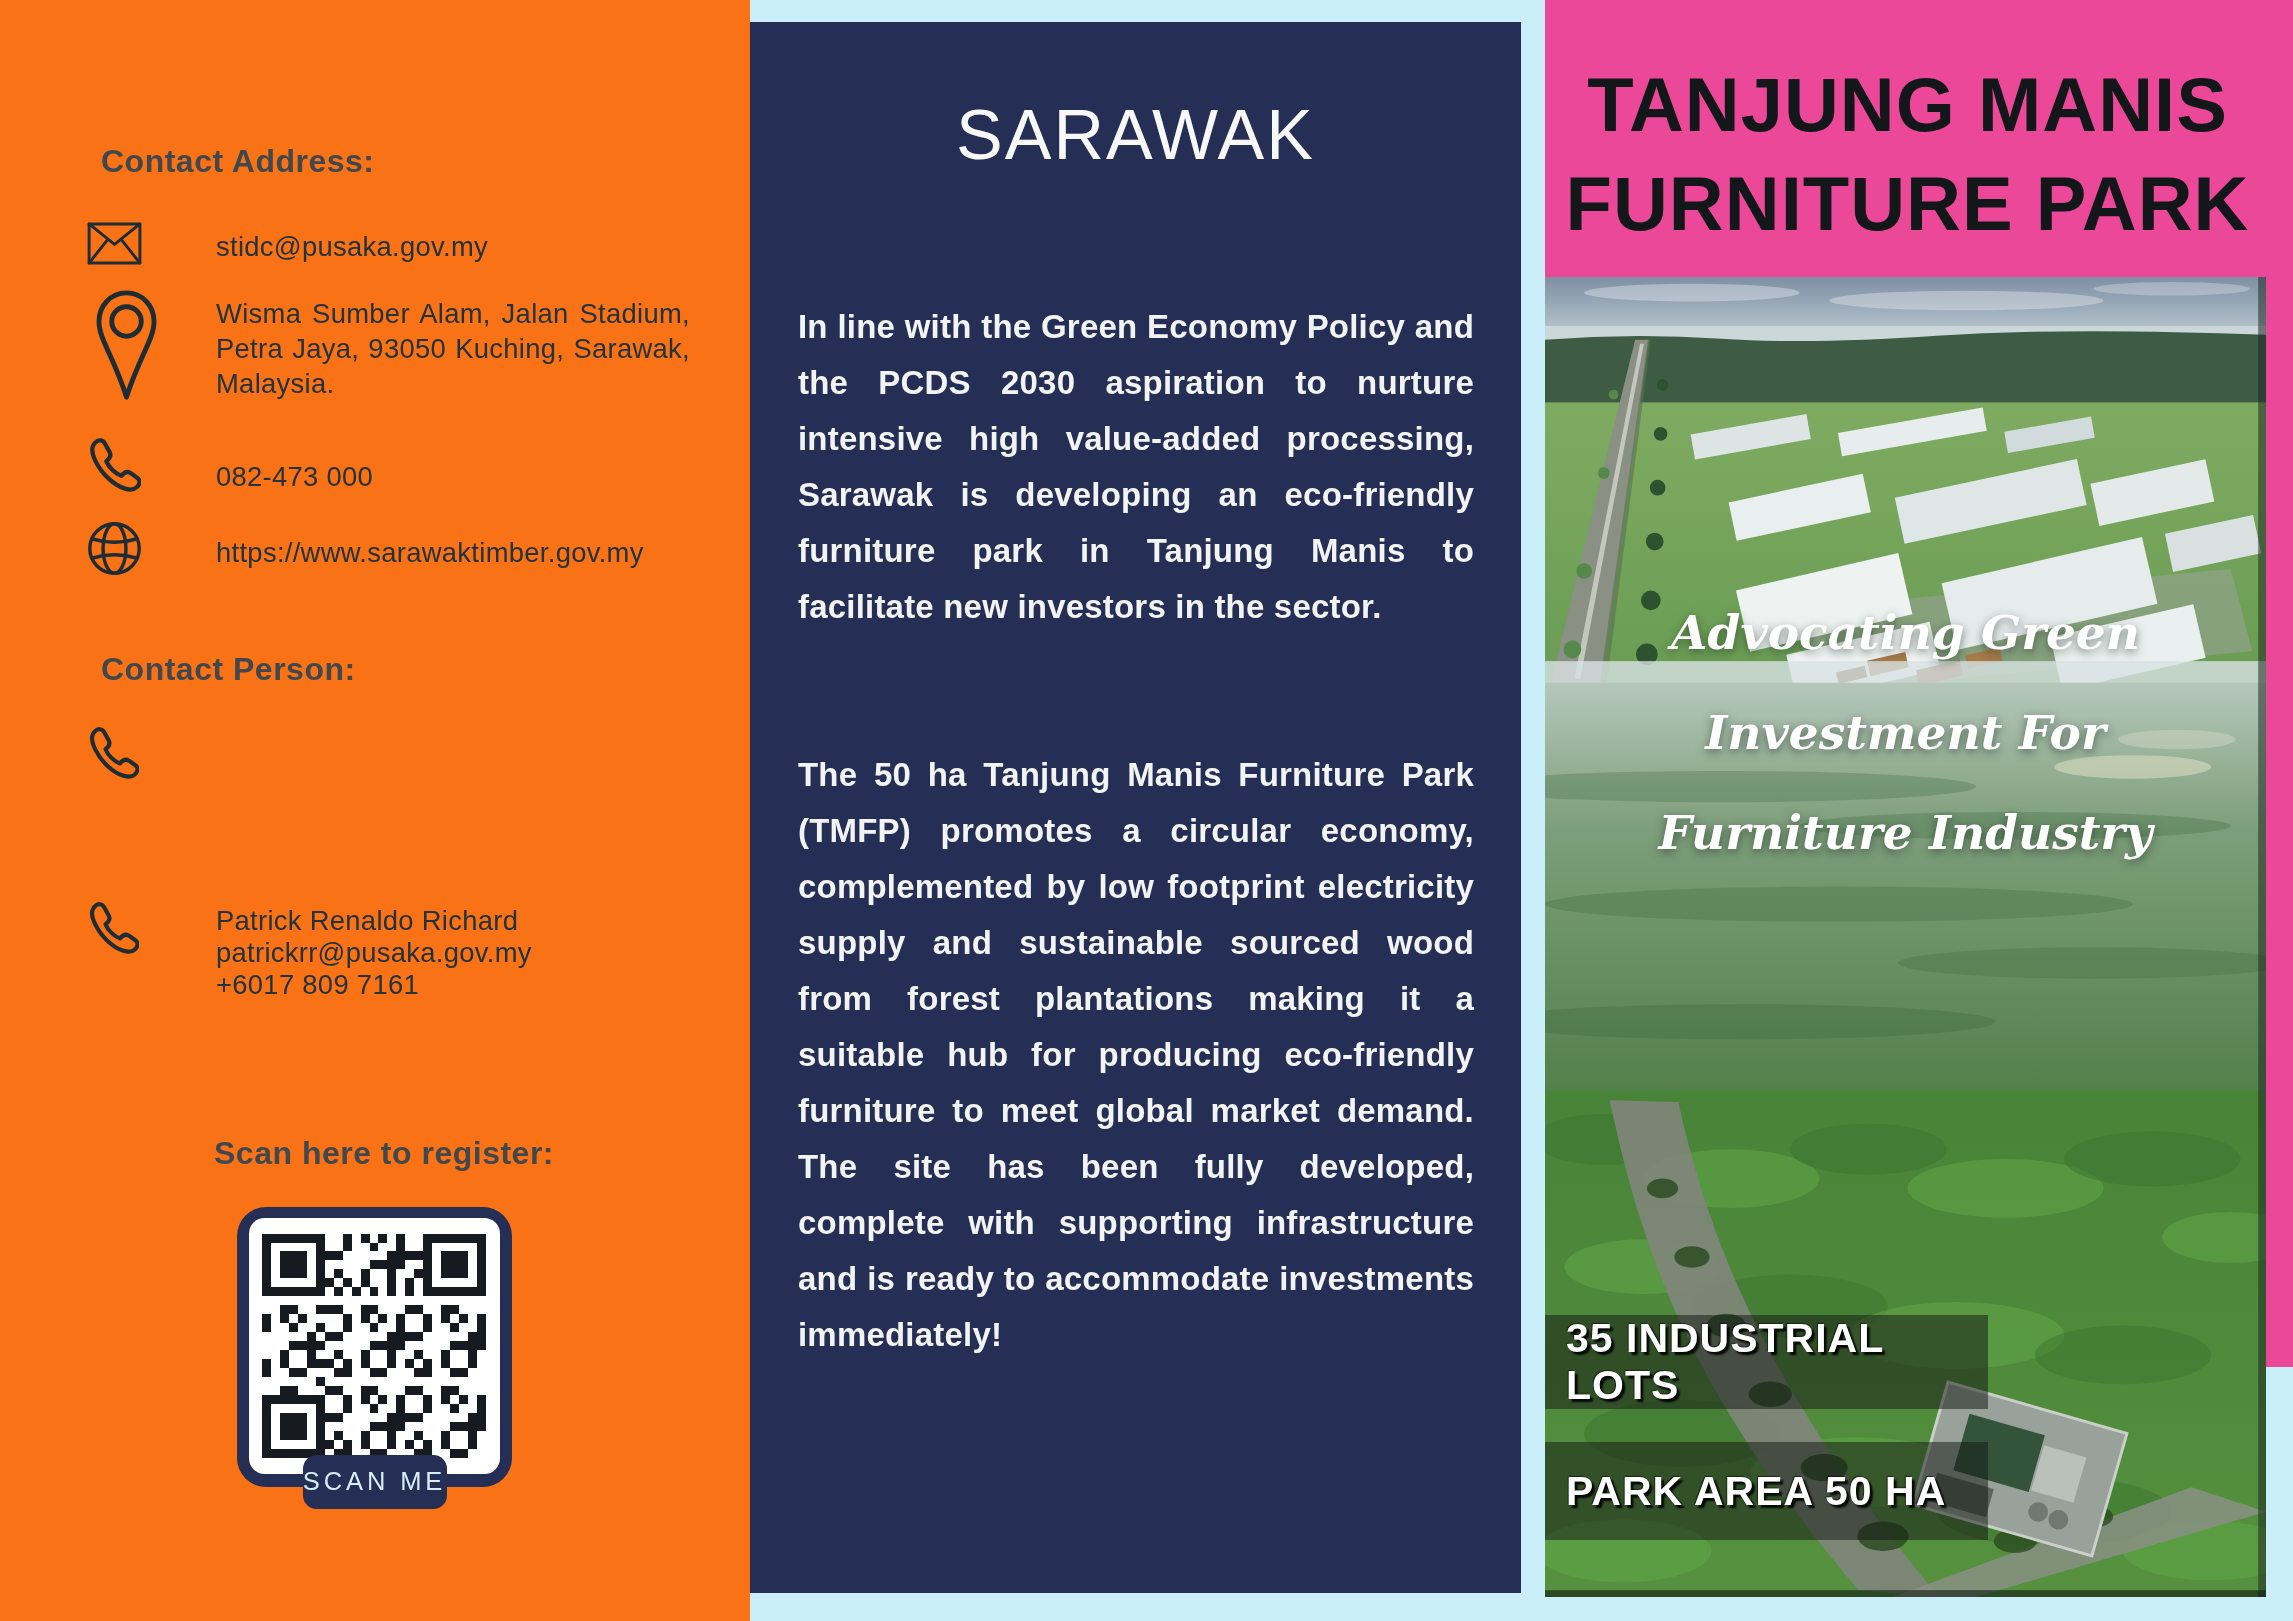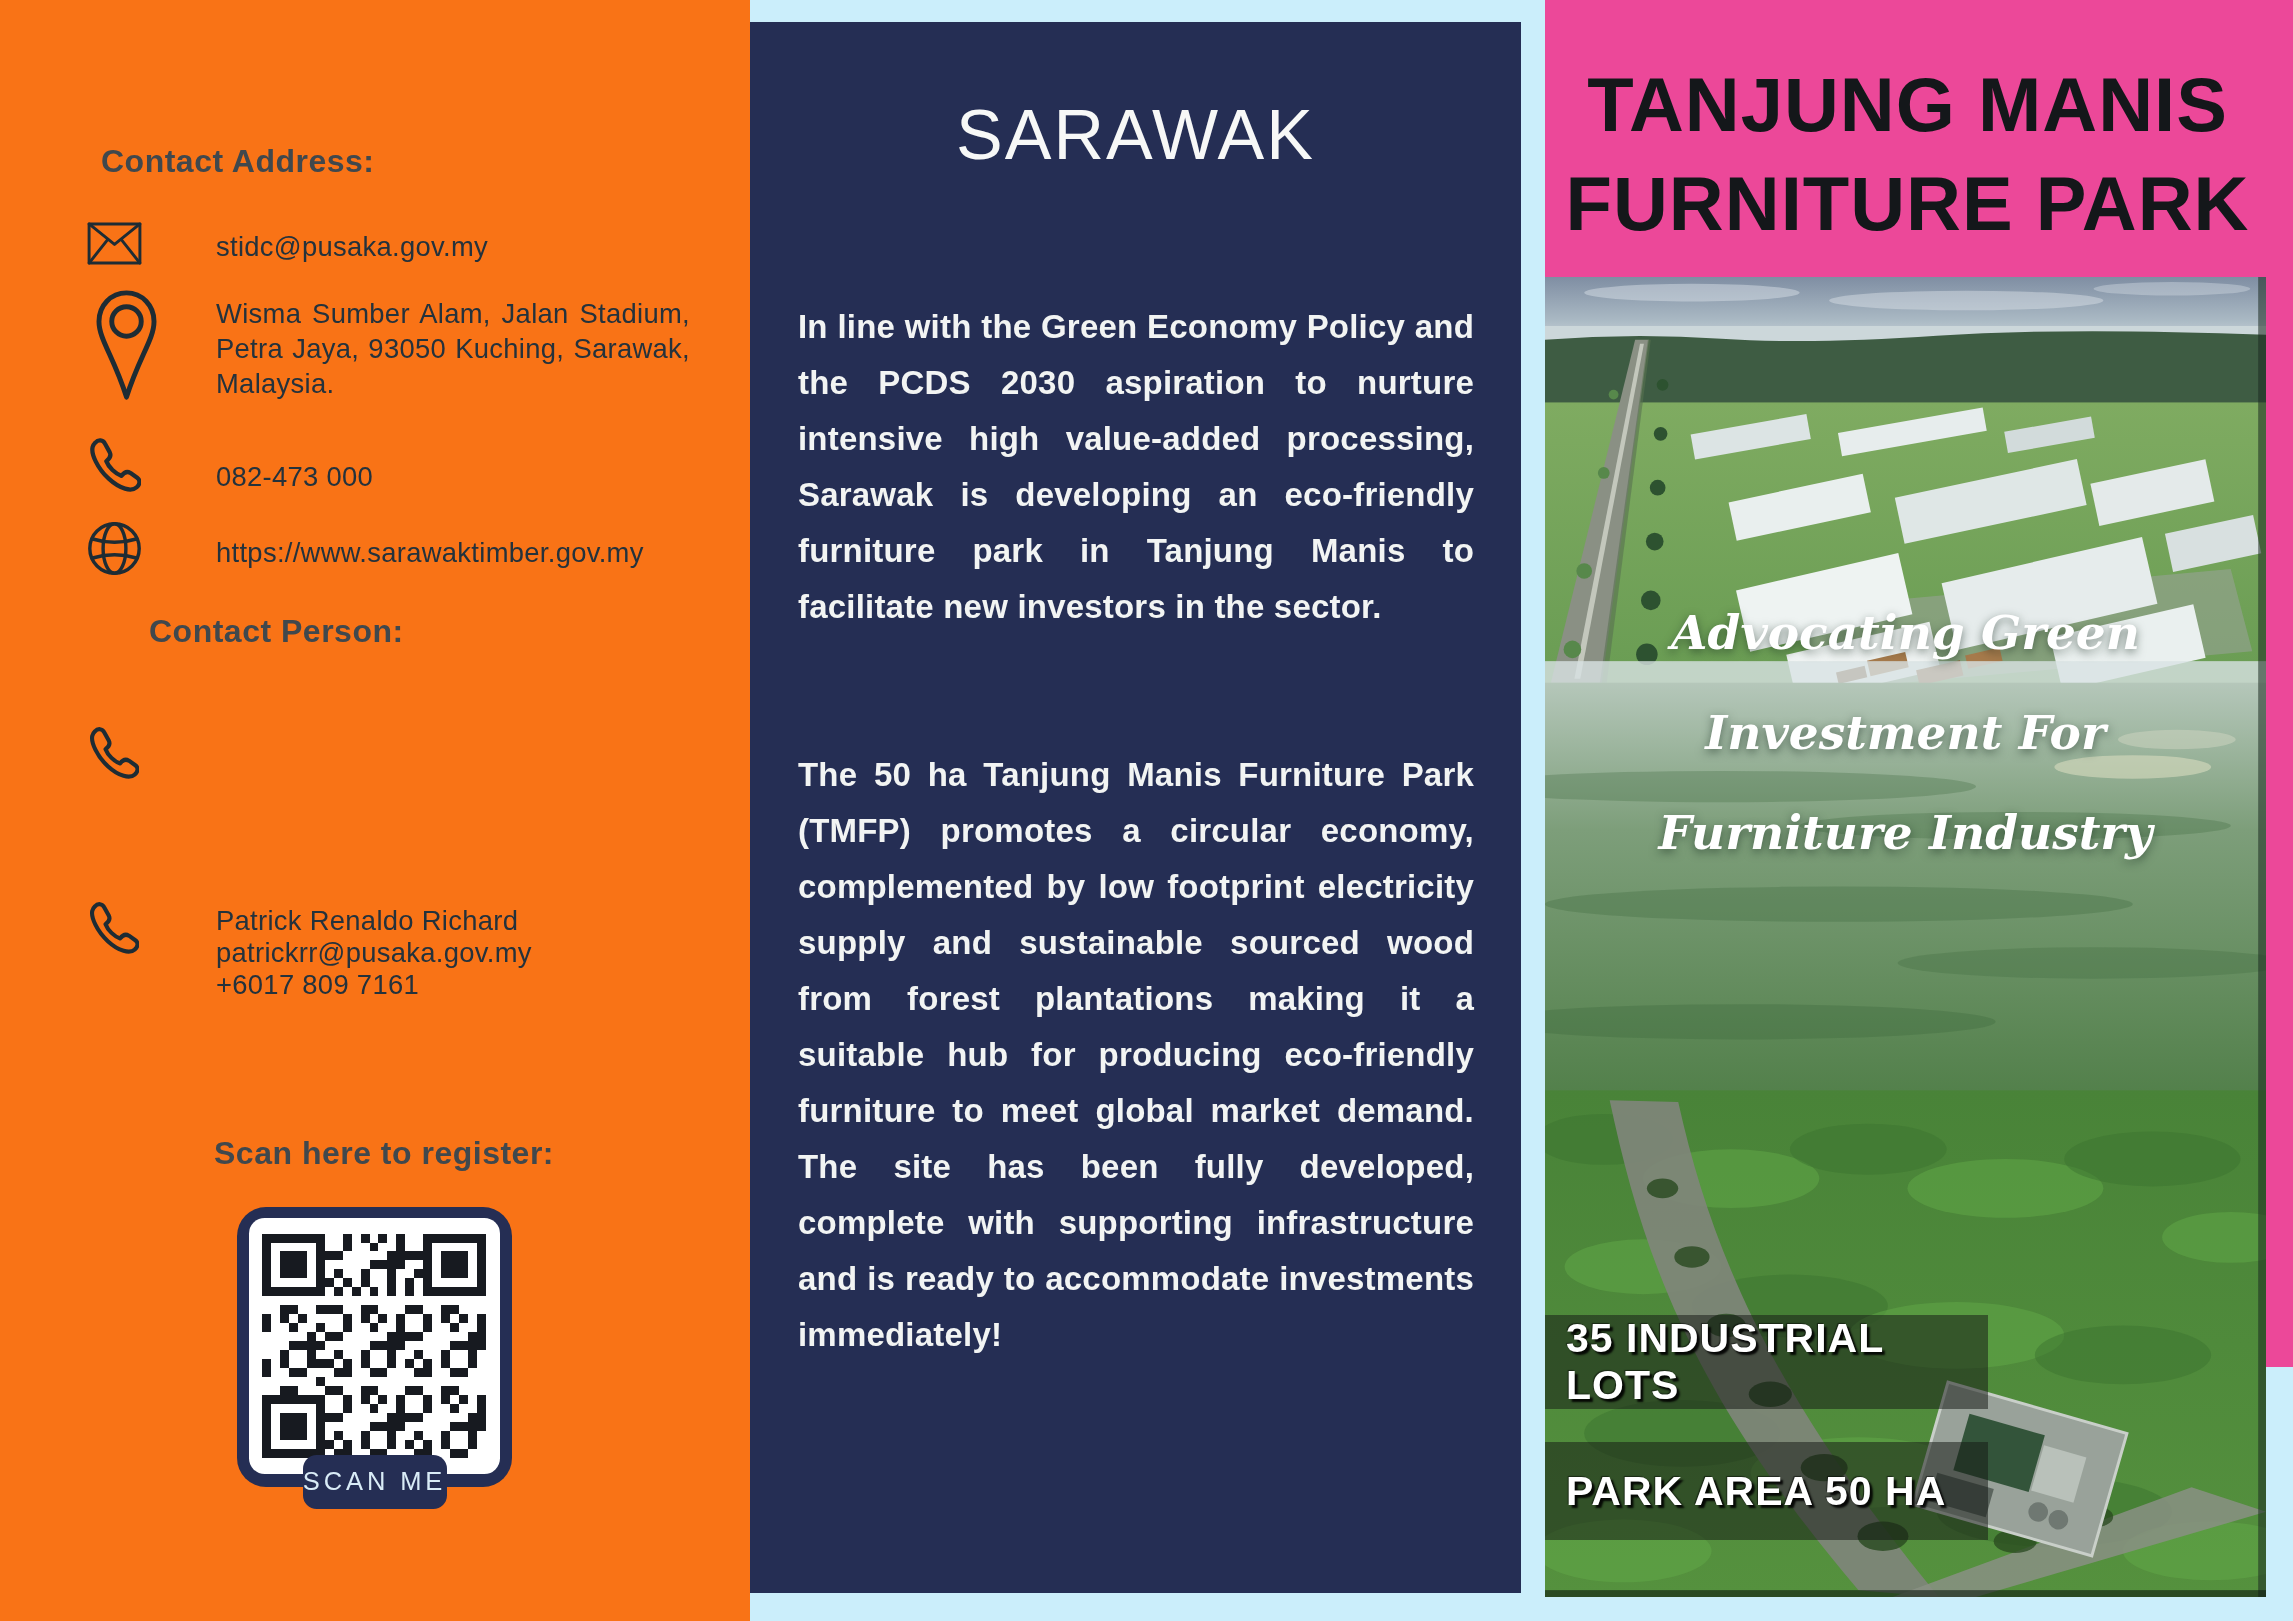--- a/index.html
+++ b/index.html
@@ -86,21 +86,21 @@
 
   <div class="icon" style="left:86px; top:518px; width:57px; height:61px;">
     <svg viewBox="0 0 60 60" stroke-width="3.6">
       <circle cx="30" cy="30" r="26"></circle>
       <ellipse cx="30" cy="30" rx="12" ry="26"></ellipse>
       <path d="M7,20 Q30,27 53,20 M7,40 Q30,33 53,40"></path>
     </svg>
   </div>
   <div class="l-text" style="left:216px; top:537px;">https://www.sarawaktimber.gov.my</div>
 
-  <div class="l-heading" style="left:101px; top:613px;margin-left:48px;">Contact Person:</div>
+  <div class="l-heading" style="left:101px; top:651px;">Contact Person:</div>
 
   <div class="icon" style="left:84px; top:721px; width:55px; height:61px;">
     <svg viewBox="0 0 60 60" stroke-width="4.5">
       <path d="M12,8 C15,4.5 20,5 22,9 L27,18 C29,22 27,25 23.5,27.5 C26,34 33,41 39.5,43 C42,39.5 45.5,38 49,40 L56,45 C59.5,47.5 59,52 55.5,55 C50,60 38,57 26,46 C14,35 7.5,20 9,13 C9.5,11 10.5,9.5 12,8 Z"></path>
     </svg>
   </div>
 
   <div class="icon" style="left:84px; top:896px; width:55px; height:61px;">
     <svg viewBox="0 0 60 60" stroke-width="4.5">
       <path d="M12,8 C15,4.5 20,5 22,9 L27,18 C29,22 27,25 23.5,27.5 C26,34 33,41 39.5,43 C42,39.5 45.5,38 49,40 L56,45 C59.5,47.5 59,52 55.5,55 C50,60 38,57 26,46 C14,35 7.5,20 9,13 C9.5,11 10.5,9.5 12,8 Z"></path>

